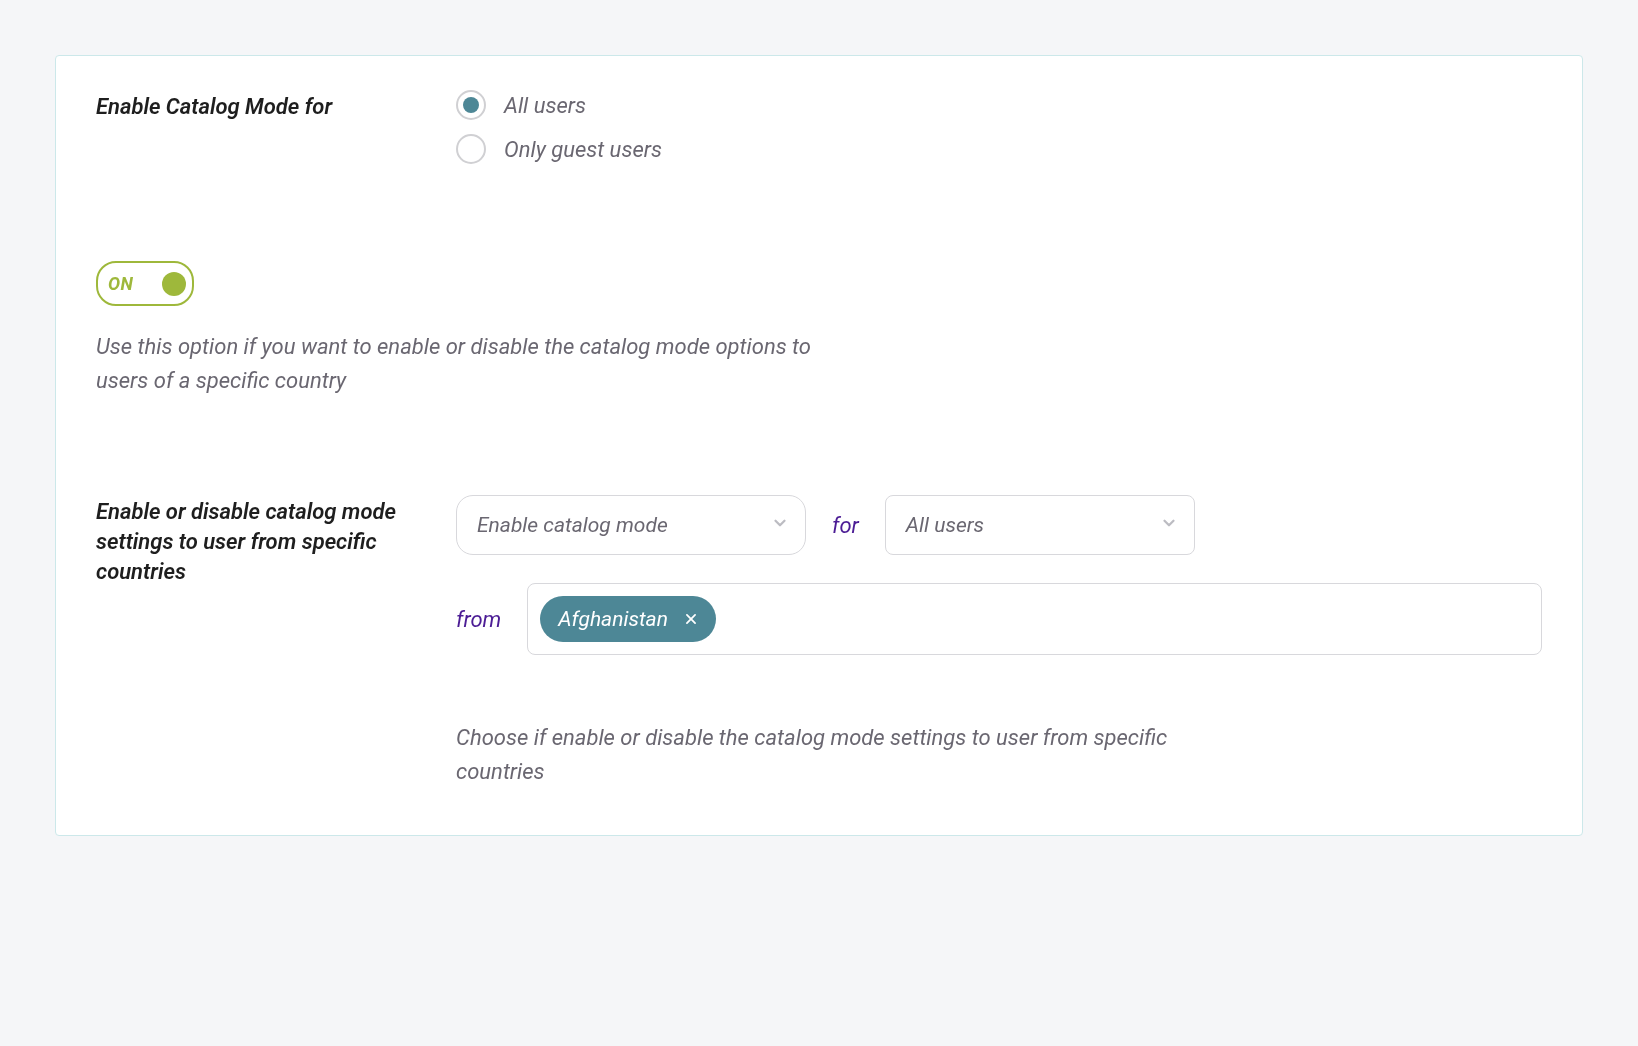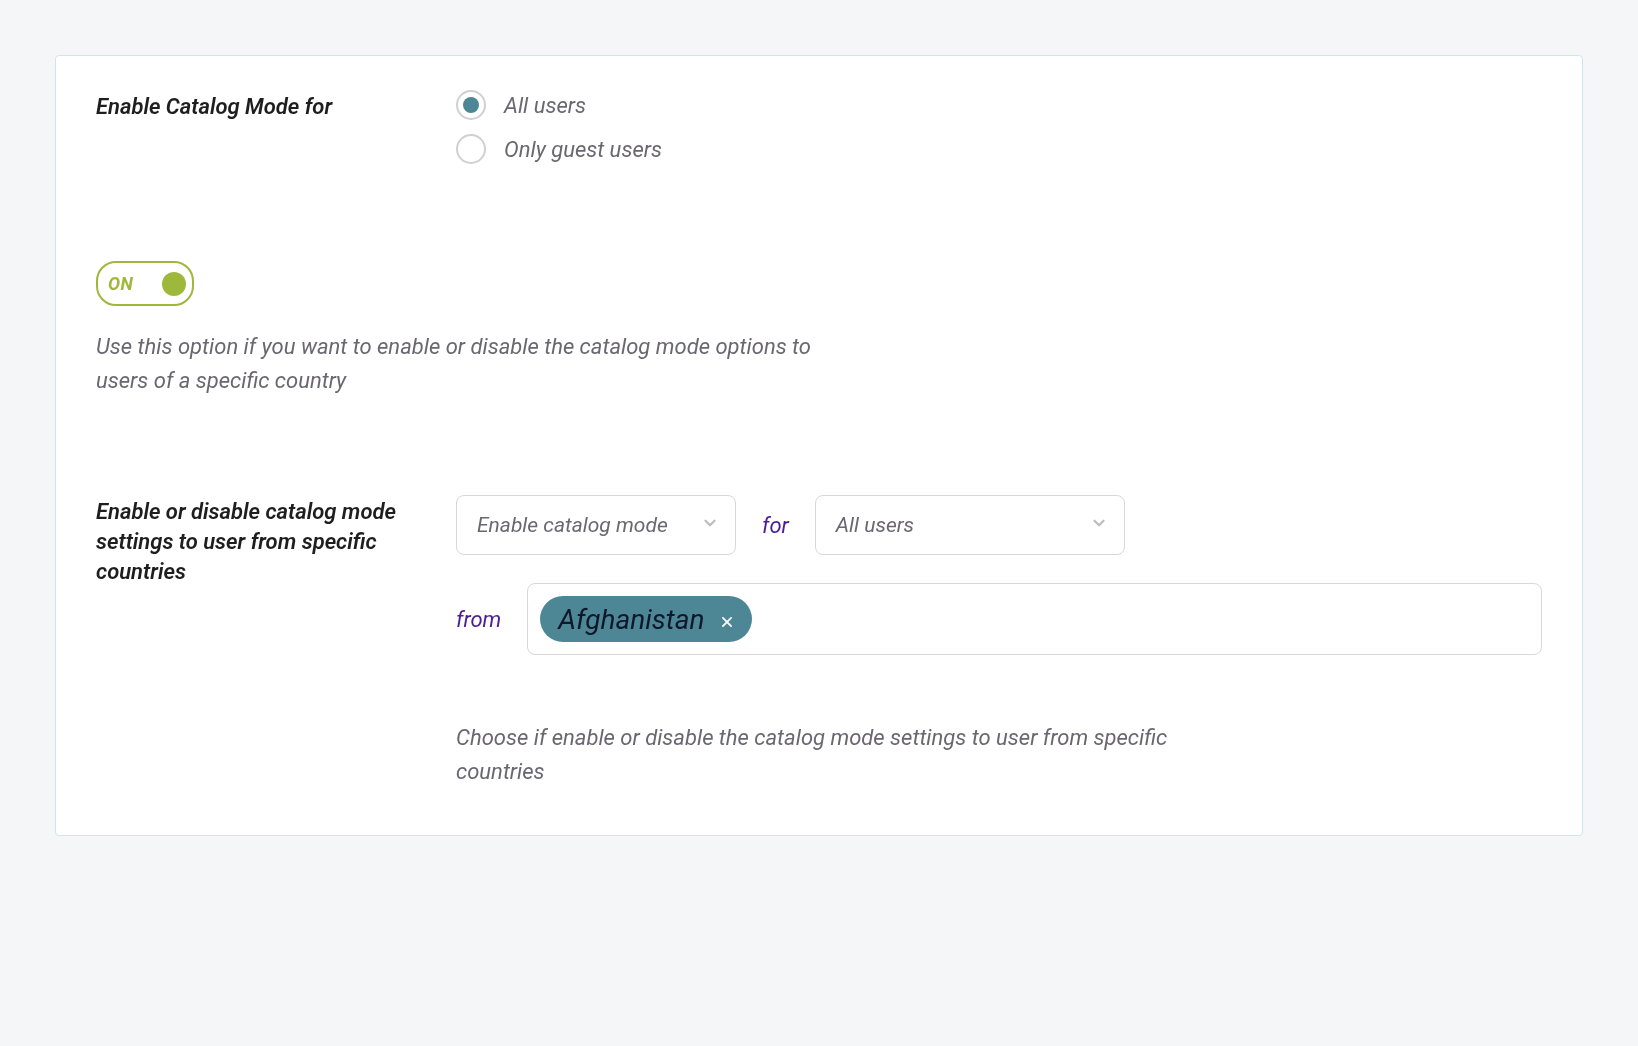--- a/index.html
+++ b/index.html
@@ -155,28 +155,28 @@
       display: flex;
       align-items: center;
       padding: 10px 12px;
       flex: 1;
       min-width: 400px;
       gap: 8px;
       cursor: text;
     }
     .tag {
       background: #4d8796;
-      color: #0f172a;
+      color: #ffffff;
       border-radius: 24px;
       height: 46px;
       display: inline-flex;
       align-items: center;
       padding: 0 18px;
       gap: 16px;
-      font-size: 28px;
+      font-size: 21px;
     }
     .tag-remove {
       cursor: pointer;
       display: inline-flex;
       align-items: center;
     }
     .help-text {
       font-size: 22px;
       color: #6a6771;
       line-height: 1.55;
@@ -221,21 +221,21 @@
     </div>
   </div>
 
   <div class="row spaced">
     <div class="label-col">
       <div class="field-label">Enable or disable catalog mode settings to user from specific countries</div>
     </div>
     <div class="control-col">
 
       <div class="inline-controls">
-        <div class="select" style="width:280px;">
+        <div class="select" style="width:350px;border-radius:17px;">
           <span class="select-value">Enable catalog mode</span>
           <span class="select-chevron">
             <svg class="chevron" viewBox="0 0 24 24" fill="none" stroke="#bcbcc2" stroke-width="3" stroke-linecap="round" stroke-linejoin="round">
                 <polyline points="6 9 12 15 18 9"></polyline>
               </svg>
           </span>
         </div>
         <span class="inline-text">for</span>
         <div class="select" style="width:310px;">
           <span class="select-value">All users</span>

